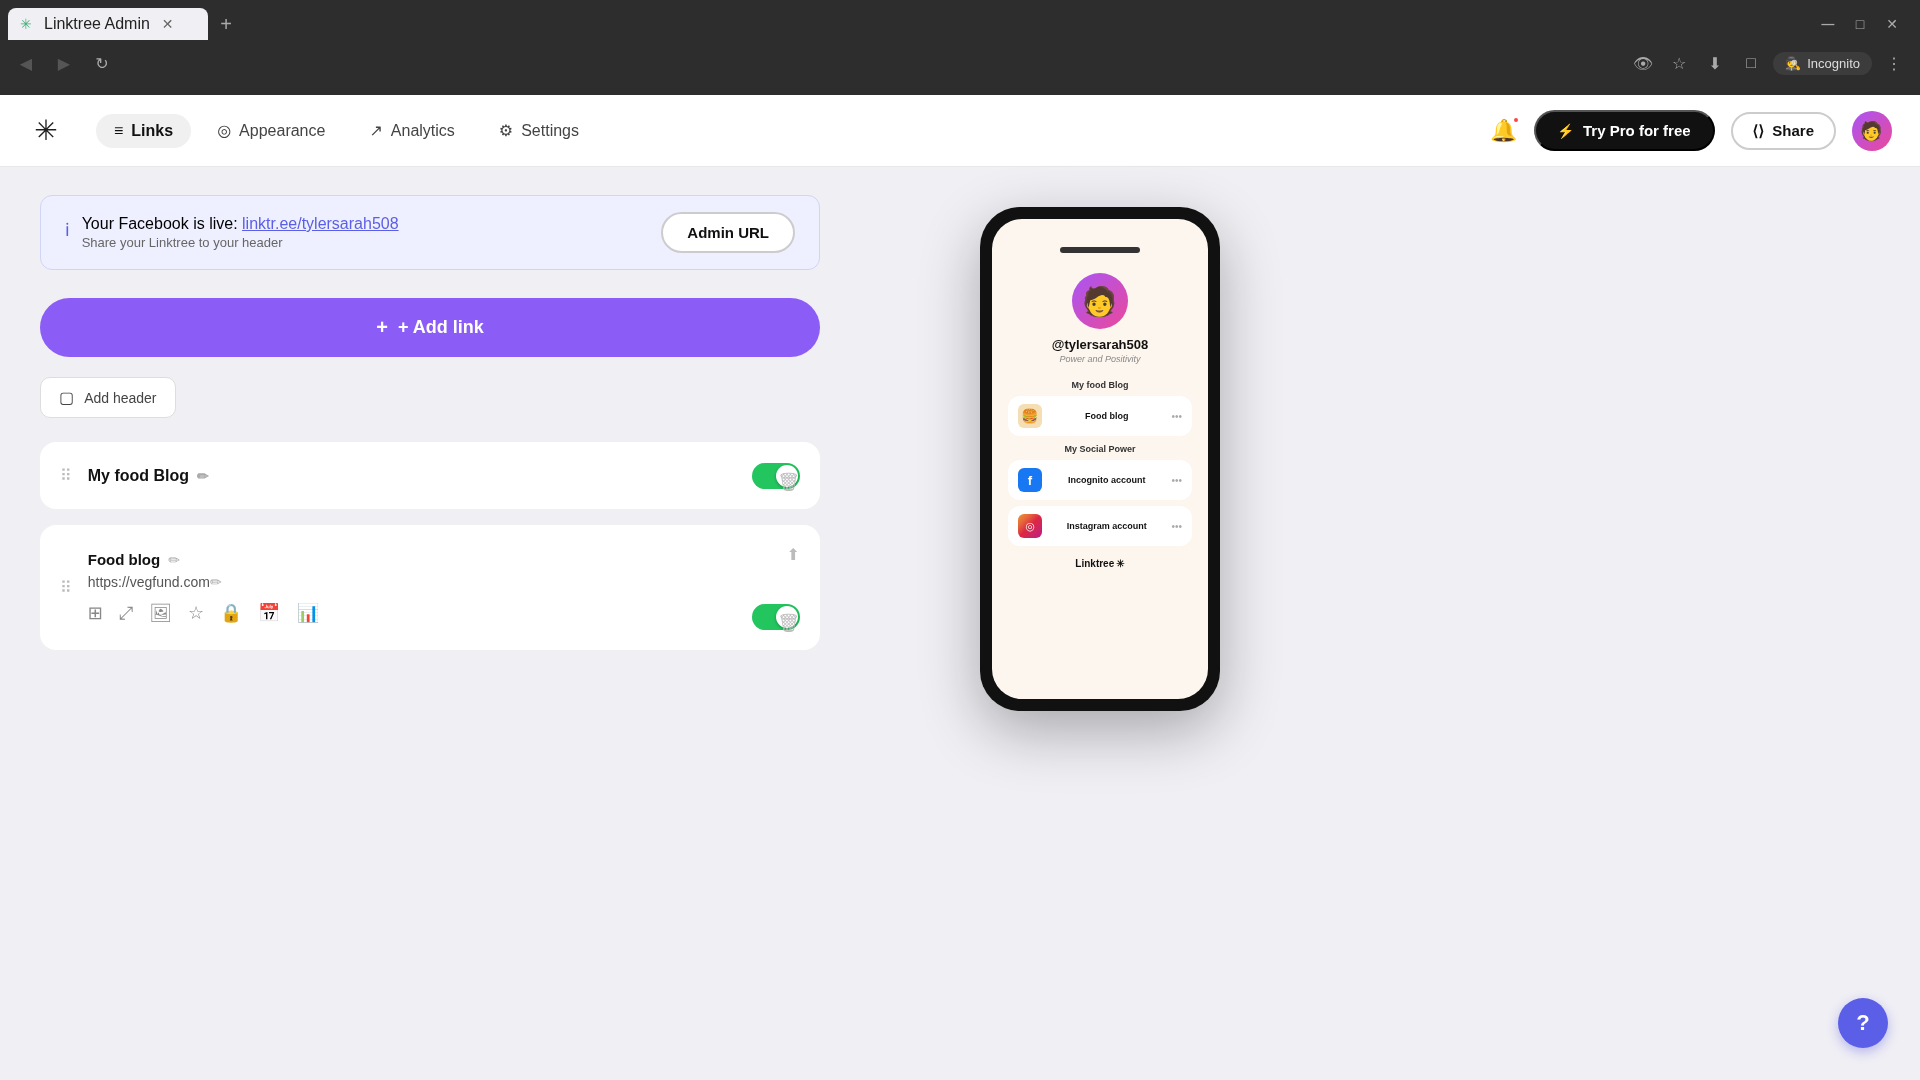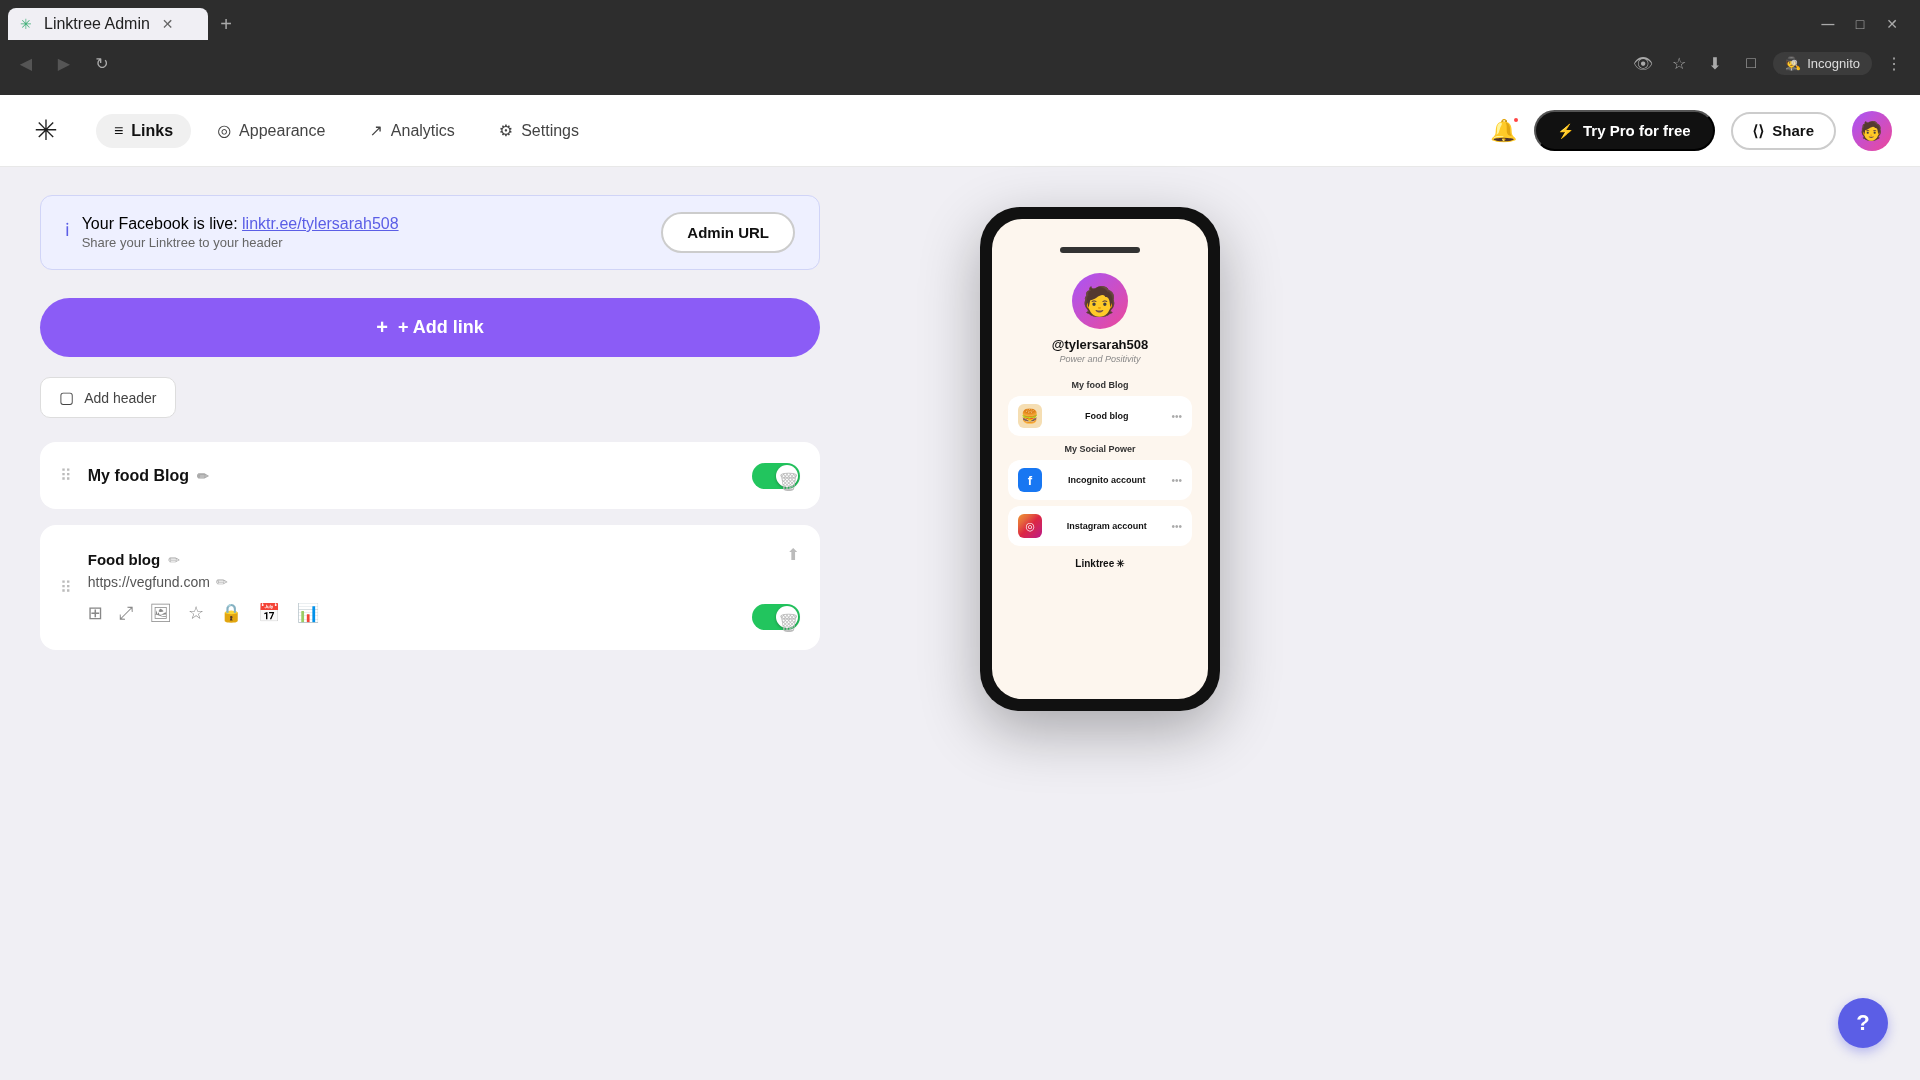--- a/index.html
+++ b/index.html
@@ -61,21 +61,21 @@
     .add-header-icon { font-size: 16px; }
 
     
     .link-card { background: white; border-radius: 16px; padding: 20px 20px 20px 16px; margin-bottom: 16px; position: relative; }
     .link-card-header { display: flex; align-items: center; gap: 12px; }
     .drag-handle { color: #bbb; font-size: 16px; cursor: grab; padding: 4px; }
     .link-card-title { font-size: 16px; font-weight: 600; color: #111; flex: 1; display: flex; align-items: center; gap: 8px; }
     .edit-icon { color: #aaa; font-size: 14px; cursor: pointer; }
     .toggle { width: 48px; height: 26px; background: #22c55e; border-radius: 13px; position: relative; cursor: pointer; }
     .toggle-knob { width: 22px; height: 22px; background: white; border-radius: 50%; position: absolute; top: 2px; right: 2px; box-shadow: 0 1px 3px rgba(0,0,0,0.3); }
-    .link-url { font-size: 14px; color: #555; display: flex; align-items: center; gap: 6px; margin-bottom: 12px; }
+    .link-url { font-size: 14px; color: #555; display: flex; align-items: center; margin-bottom: 12px; }
     .link-actions { display: flex; align-items: center; gap: 16px; }
     .link-action-icon { color: #888; font-size: 18px; cursor: pointer; }
     .link-delete { position: absolute; bottom: 16px; right: 20px; color: #bbb; font-size: 18px; cursor: pointer; }
 
     
     .phone-container { width: 240px; background: #111; border-radius: 40px; padding: 12px; box-shadow: 0 20px 60px rgba(0,0,0,0.3); }
     .phone-screen { background: #fdf6ee; border-radius: 30px; min-height: 480px; overflow: hidden; position: relative; padding: 28px 16px 20px; }
     .phone-notch { width: 80px; height: 6px; background: #333; border-radius: 3px; margin: 0 auto 20px; }
     .phone-profile { display: flex; flex-direction: column; align-items: center; margin-bottom: 16px; }
     .phone-avatar { width: 56px; height: 56px; border-radius: 50%; background: linear-gradient(135deg, #a855f7, #ec4899); display: flex; align-items: center; justify-content: center; font-size: 26px; margin-bottom: 8px; overflow: hidden; }

